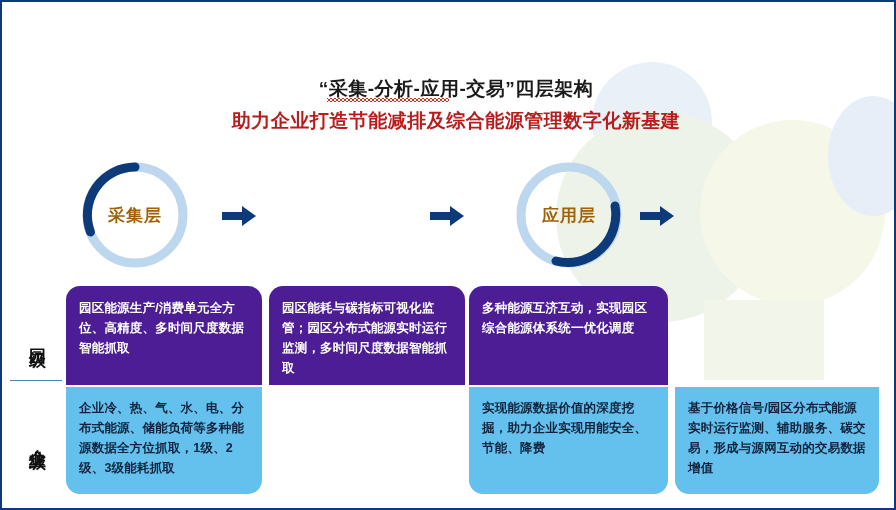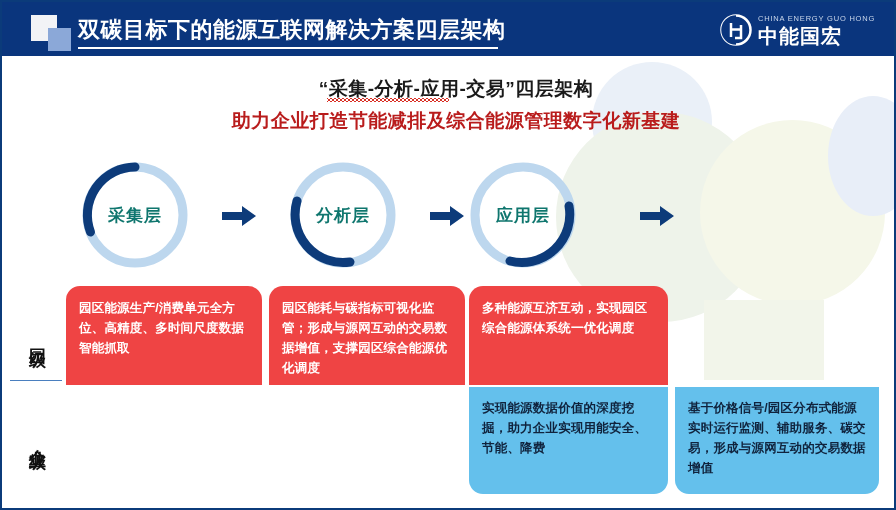--- a/index.html
+++ b/index.html
@@ -186,21 +186,21 @@
   }
   .circle-label {
     position: absolute;
     left: 0; top: 0;
     width: 114px; height: 114px;
     display: flex;
     align-items: center;
     justify-content: center;
     font-size: 17px;
     font-weight: bold;
-    color: #0f766e;
+    color: #a16207;
     letter-spacing: 1px;
   }
   .arrow {
     position: absolute;
     top: 47px;
     width: 34px; height: 22px;
   }
 
   
   .side-label {
@@ -240,21 +240,21 @@
     z-index: 18;
     padding: 12px 13px 10px 13px;
     font-size: 12.5px;
     font-weight: bold;
     line-height: 20px;
     letter-spacing: 0.2px;
   }
   .card.top {
     top: 286px;
     height: 100px;
-    background: #ef4444;
+    background: #4c1d95;
     color: #ffffff;
     border-radius: 14px 14px 0 0;
   }
   .card.bottom {
     top: 386px;
     height: 108px;
     background: #64c0ec;
     color: #10233d;
     border-radius: 0 0 14px 14px;
   }
@@ -281,38 +281,20 @@
 <body>
 
 <div id="slide">
 
   <div class="deco" id="deco-c"></div>
   <div class="deco" id="deco-a"></div>
   <div class="deco" id="deco-b"></div>
   <div class="deco" id="deco-d"></div>
   <div id="deco-rect"></div>
 
-  <div id="header">
-    <div id="header-sq-light"></div>
-    <div id="header-sq-blue"></div>
-    <div id="header-title">双碳目标下的能源互联网解决方案四层架构</div>
-    <div id="header-rule"></div>
-
-    <div id="logo">
-      <svg id="logo-mark" viewBox="0 0 64 64">
-        <circle cx="32" cy="32" r="29" fill="none" stroke="#ffffff" stroke-width="5"></circle>
-        <path d="M32 6 A26 26 0 0 0 32 58" fill="none" stroke="#0a357d" stroke-width="7"></path>
-        <path d="M22 18 L22 46" stroke="#ffffff" stroke-width="5" fill="none"></path>
-        <path d="M22 31 L42 31" stroke="#ffffff" stroke-width="5" fill="none"></path>
-        <path d="M42 22 L42 48 L30 48" stroke="#ffffff" stroke-width="5" fill="none"></path>
-      </svg>
-      <div id="logo-en">CHINA ENERGY GUO HONG</div>
-      <div id="logo-cn">中能国宏</div>
-    </div>
-  </div>
 
   <div id="subtitle-block">
     <div>
       <span id="subtitle-line1">
         <span>“采集-分析-应用-交易”四层架构</span>
         <span id="subtitle-squiggle"></span>
       </span>
     </div>
     <div id="subtitle-line2">助力企业打造节能减排及综合能源管理数字化新基建</div>
   </div>
@@ -324,33 +306,26 @@
         <circle cx="57" cy="57" r="48" fill="none" stroke="#bdd7ee" stroke-width="9"></circle>
         <path d="M57 9 A48 48 0 0 0 12.5 74" fill="none" stroke="#0d3b7a" stroke-width="9" stroke-linecap="round"></path>
       </svg>
       <div class="circle-label">采集层</div>
     </div>
 
     <svg class="arrow" style="left:222px;" viewBox="0 0 34 22">
       <path d="M0 7 H20 V1 L34 11 L20 21 V15 H0 Z" fill="#0d3b7a"></path>
     </svg>
 
-    <div class="circle-wrap" style="left:286px;">
-      <svg class="ring" viewBox="0 0 114 114">
-        <circle cx="57" cy="57" r="48" fill="none" stroke="#bdd7ee" stroke-width="9"></circle>
-        <path d="M11 43 A48 48 0 0 0 64 104" fill="none" stroke="#0d3b7a" stroke-width="9" stroke-linecap="round"></path>
-      </svg>
-      <div class="circle-label">分析层</div>
-    </div>
 
     <svg class="arrow" style="left:430px;" viewBox="0 0 34 22">
       <path d="M0 7 H20 V1 L34 11 L20 21 V15 H0 Z" fill="#0d3b7a"></path>
     </svg>
 
-    <div class="circle-wrap" style="left:466px;">
+    <div class="circle-wrap" style="left:512px;">
       <svg class="ring" viewBox="0 0 114 114">
         <circle cx="57" cy="57" r="48" fill="none" stroke="#bdd7ee" stroke-width="9"></circle>
         <path d="M103 48 A48 48 0 0 1 44 103" fill="none" stroke="#0d3b7a" stroke-width="9" stroke-linecap="round"></path>
       </svg>
       <div class="circle-label">应用层</div>
     </div>
 
     <svg class="arrow" style="left:640px;" viewBox="0 0 34 22">
       <path d="M0 7 H20 V1 L34 11 L20 21 V15 H0 Z" fill="#0d3b7a"></path>
     </svg>
@@ -359,25 +334,26 @@
 
   <div class="side-label" id="side-label-park">
     <span class="txt">园级</span>
   </div>
   <div id="side-divider"></div>
   <div class="side-label" id="side-label-ent">
     <span class="txt">企业级</span>
   </div>
 
   <div class="card top" id="card-top-1">园区能源生产/消费单元全方位、高精度、多时间尺度数据智能抓取</div>
-  <div class="card top" id="card-top-2">园区能耗与碳指标可视化监管；形成与源网互动的交易数据增值，支撑园区综合能源优化调度</div>
+  <div class="card top" id="card-top-2">园区能耗与碳指标可视化监管；园区分布式能源实时运行监测，多时间尺度数据智能抓取</div>
   <div class="card top" id="card-top-3">多种能源互济互动，实现园区综合能源体系统一优化调度</div>
 
   <div class="seam" id="seam-1"></div>
   <div class="seam" id="seam-2"></div>
   <div class="seam" id="seam-3"></div>
   <div class="seam" id="seam-4"></div>
 
+  <div class="card bottom" id="card-bot-1">企业冷、热、气、水、电、分布式能源、储能负荷等多种能源数据全方位抓取，1级、2级、3级能耗抓取</div>
   <div class="card bottom" id="card-bot-3">实现能源数据价值的深度挖掘，助力企业实现用能安全、节能、降费</div>
   <div class="card bottom" id="card-bot-4">基于价格信号/园区分布式能源实时运行监测、辅助服务、碳交易，形成与源网互动的交易数据增值</div>
 
   <div id="frame-border"></div>
 </div>
 
 </body></html>

